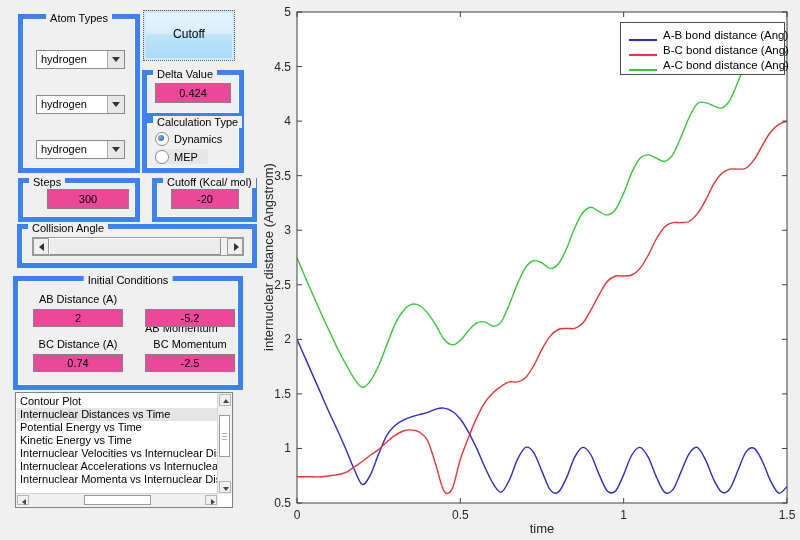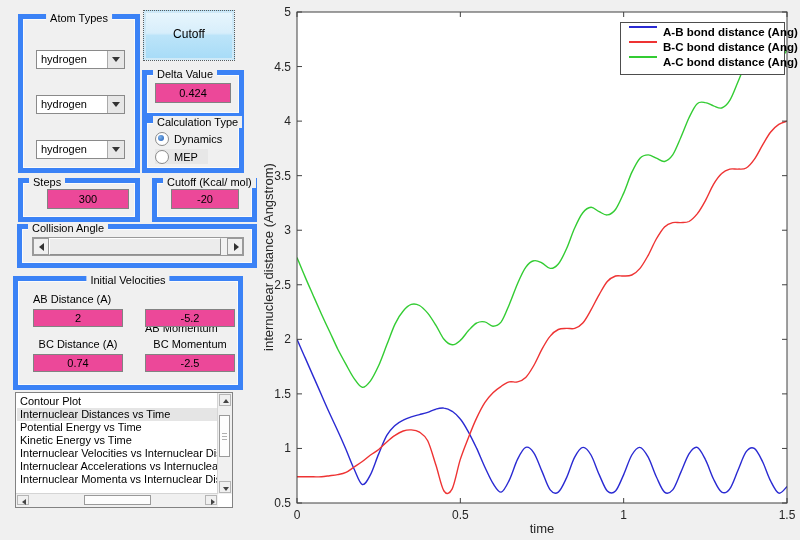--- a/index.html
+++ b/index.html
@@ -58,21 +58,21 @@
   .tri-d{position:absolute;left:3px;top:5px;width:0;height:0;border-left:3px solid transparent;border-right:3px solid transparent;border-top:4px solid #444;}
   .tri-hl{position:absolute;left:4px;top:3px;width:0;height:0;border-top:3px solid transparent;border-bottom:3px solid transparent;border-right:4px solid #444;}
   .tri-hr{position:absolute;left:5px;top:3px;width:0;height:0;border-top:3px solid transparent;border-bottom:3px solid transparent;border-left:4px solid #444;}
   
   #plot-svg{position:absolute;left:0;top:0;}
   .axis-label-y{position:absolute;left:268px;top:257px;transform:translate(-50%,-50%) rotate(-90deg);
       white-space:nowrap;font-size:13px;color:#262626;}
   .axis-label-x{position:absolute;left:542px;top:521px;transform:translateX(-50%);font-size:13px;color:#262626;}
   .legend{position:absolute;left:620px;top:22px;width:163px;background:#fff;border:1px solid #4d4d4d;
       padding:3px 0;}
-  .leg-row{display:flex;align-items:flex-start;height:15px;font-weight:bold;}
+  .leg-row{display:flex;align-items:flex-end;height:15px;}
   .leg-line{width:28px;height:2px;margin:0 6px 0 8px;flex:none;}
   .leg-text{font-size:11.5px;white-space:nowrap;}
 </style>
 </head>
 <body>
 
 <div id="app">
 
   <div class="panel" style="left:18px;top:14px;width:112px;height:149px;">
     <span class="panel-title pt-center">Atom Types</span>
@@ -135,22 +135,22 @@
           <span class="tri-l"></span>
         </span>
       <span class="sl-thumb"></span>
       <span class="sl-arrow sl-right">
           <span class="tri-r"></span>
         </span>
     </div>
   </div>
 
   <div class="panel" style="left:13px;top:276px;width:220px;height:104px;">
-    <span class="panel-title pt-center">Initial Velocities</span>
-    <span style="position:absolute;left:15px;top:12px;width:90px;text-align:left;">AB Distance (A)</span>
+    <span class="panel-title pt-center">Initial Conditions</span>
+    <span style="position:absolute;left:15px;top:12px;width:90px;text-align:center;">AB Distance (A)</span>
     <span style="position:absolute;left:127px;top:12px;width:90px;text-align:left;margin-top:29px;">AB Momentum</span>
     <input class="edit" style="left: 15px; top: 28px; width: 88px; height: 16px;" value="2">
     <input class="edit" style="left: 127px; top: 28px; width: 88px; height: 16px;" value="-5.2">
     <span style="position:absolute;left:15px;top:57px;width:90px;text-align:center;">BC Distance (A)</span>
     <span style="position:absolute;left:127px;top:57px;width:90px;text-align:center;">BC Momentum</span>
     <input class="edit" style="left: 15px; top: 73px; width: 88px; height: 16px;" value="0.74">
     <input class="edit" style="left: 127px; top: 73px; width: 88px; height: 16px;" value="-2.5">
   </div>
 
   <div class="listbox">

